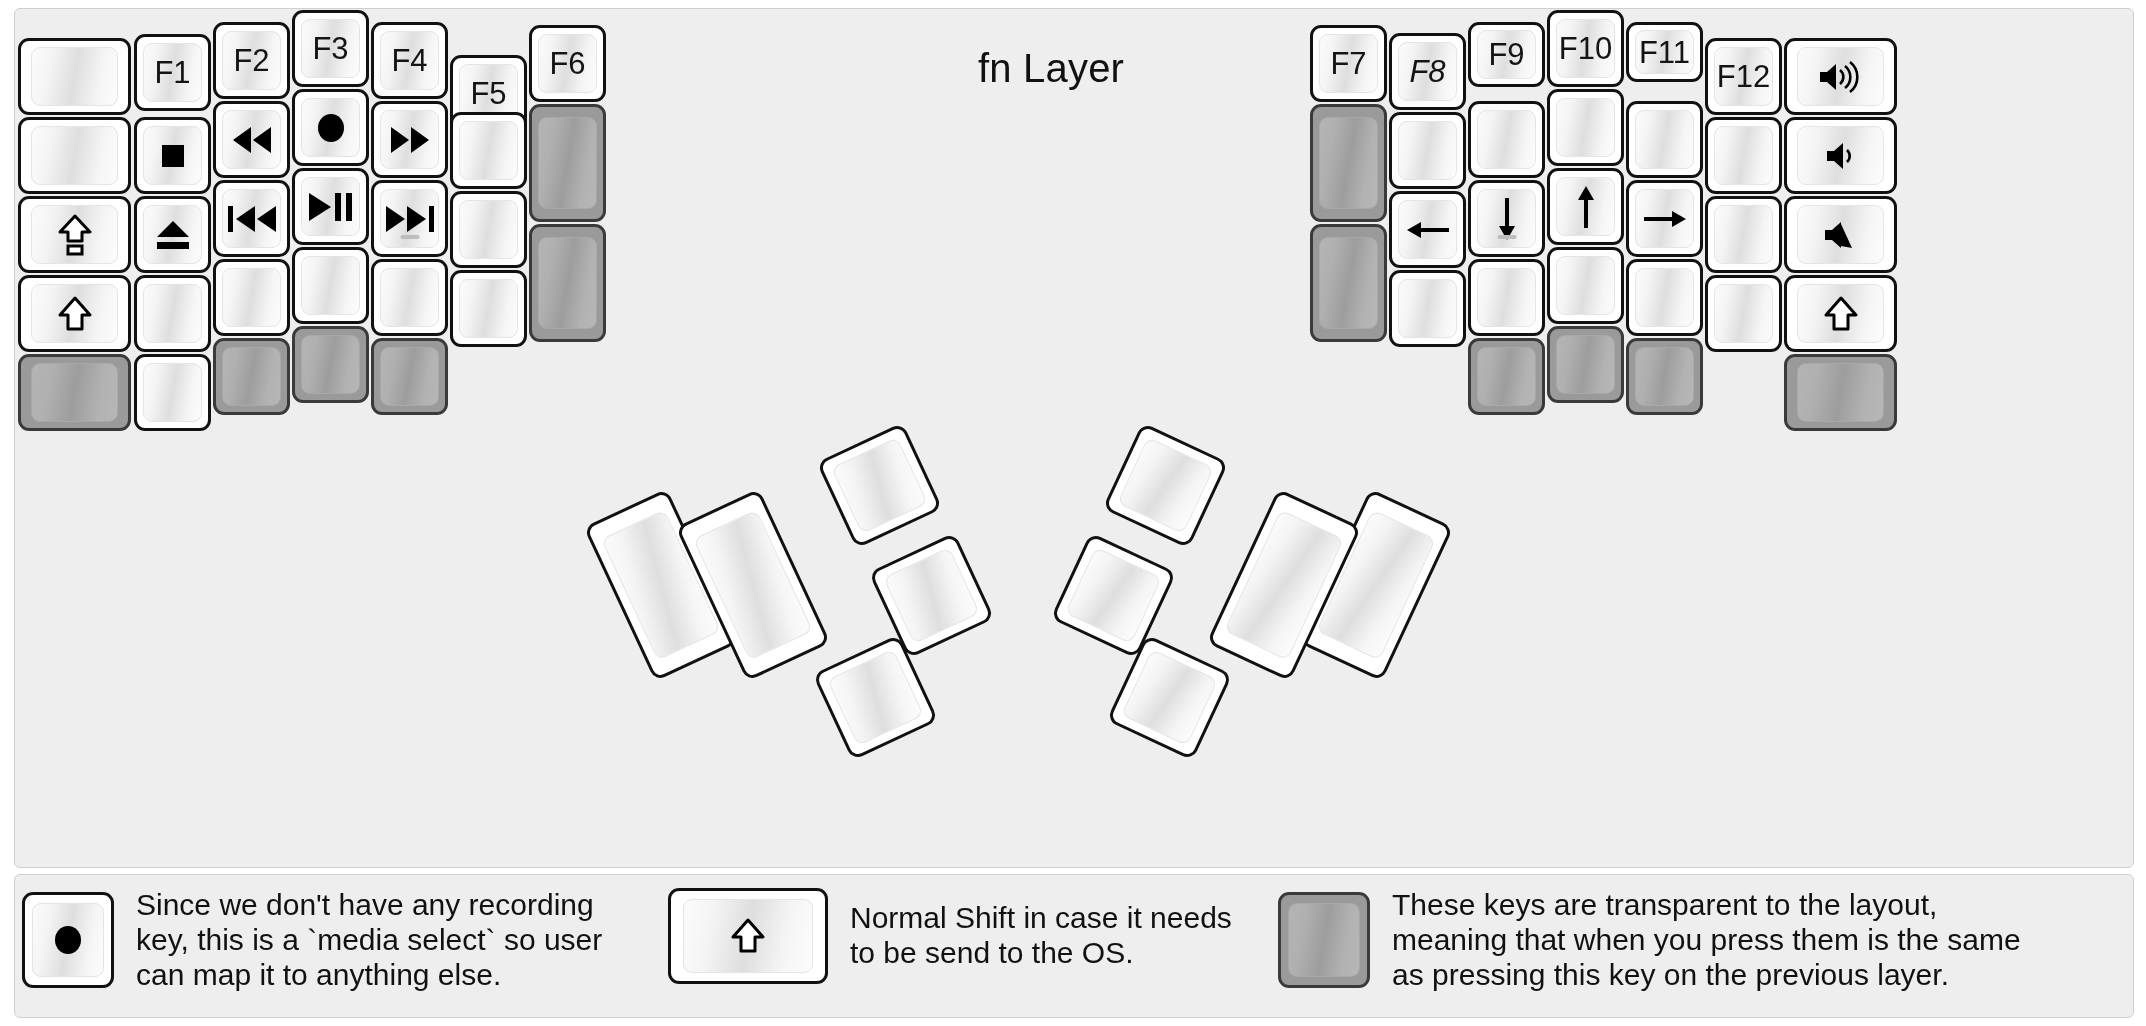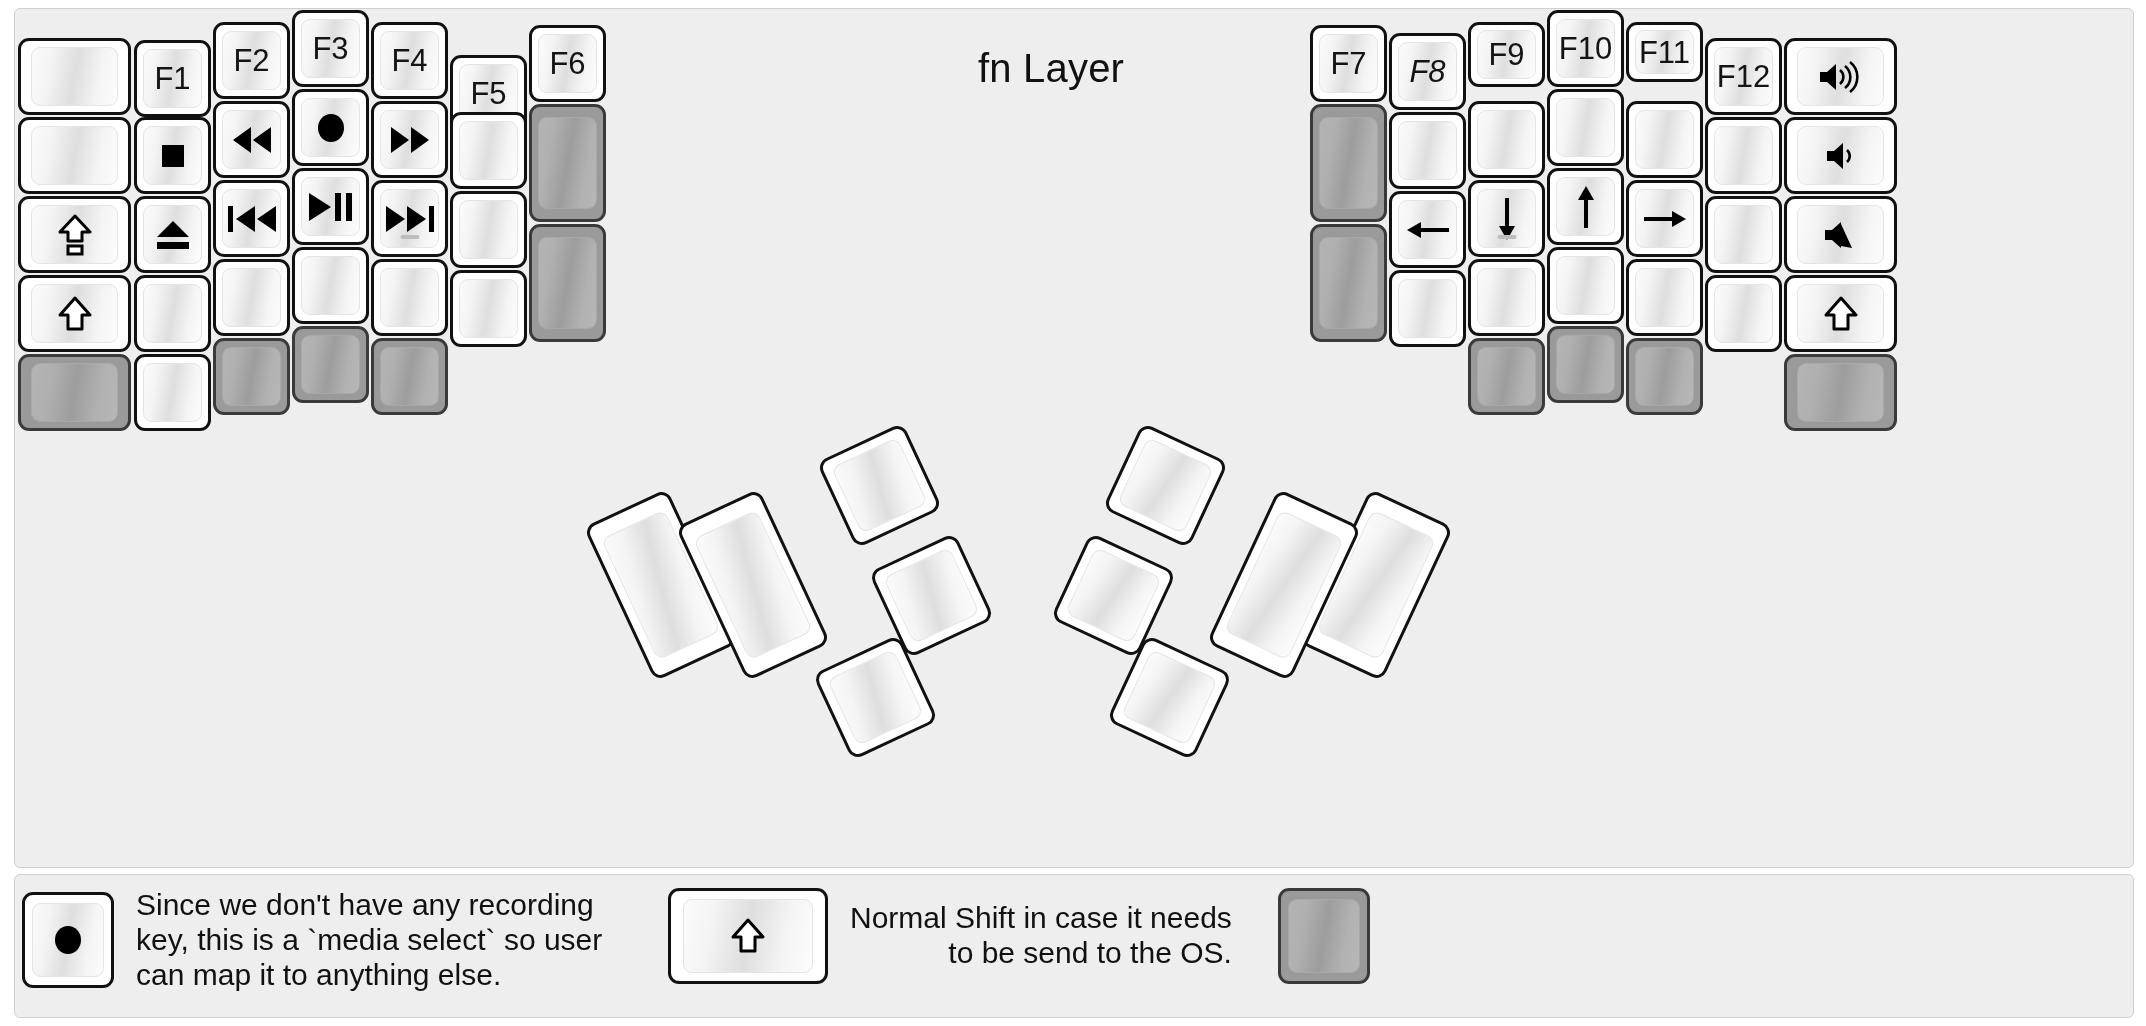--- a/index.html
+++ b/index.html
@@ -106,21 +106,21 @@
           <span class="glyph">
             <svg width="34" height="36" viewBox="0 0 34 36">
               <path d="M17 2 L32 19 L24 19 L24 33 L10 33 L10 19 L2 19 Z" fill="#fff" stroke="#000" stroke-width="3" stroke-linejoin="round"></path>
             </svg>
           </span>
         </div>
       </div>
       <div class="key trans" style="left: 18px; top: 354px; width: 113px; height: 77px;">
         <div class="cap"></div>
       </div>
-      <div class="key" style="left: 134px; top: 40px; width: 77px; height: 77px;">
+      <div class="key" style="left: 134px; top: 34px; width: 77px; height: 77px;">
         <div class="cap">
           <span class="lbl">F1</span>
         </div>
       </div>
       <div class="key" style="left: 134px; top: 117px; width: 77px; height: 77px;">
         <div class="cap">
           <span class="glyph">
             <svg width="26" height="26" viewBox="0 0 26 26">
               <rect x="2" y="2" width="22" height="22" fill="#000"></rect>
             </svg>
@@ -478,23 +478,26 @@
       <div class="legend-item" style="left: 668px; top: 888px;">
         <div class="legend-key" style="width: 160px; height: 96px;">
           <div class="cap">
             <span class="glyph">
               <svg width="34" height="36" viewBox="0 0 34 36">
                 <path d="M17 2 L32 19 L24 19 L24 33 L10 33 L10 19 L2 19 Z" fill="#fff" stroke="#000" stroke-width="3" stroke-linejoin="round"></path>
               </svg>
             </span>
           </div>
         </div>
-        <div class="legend-text" style="margin-left: 22px; text-align: right;">Normal Shift in case it needs
+        <div class="legend-text" style="margin-left: 22px;">Normal Shift in case it needs
 to be send to the OS.</div>
       </div>
       <div class="legend-item" style="left: 1278px; top: 888px;">
         <div class="legend-key trans" style="width: 92px; height: 96px;">
           <div class="cap"></div>
         </div>
+        <div class="legend-text" style="margin-left: 22px;">These keys are transparent to the layout,
+meaning that when you press them is the same
+as pressing this key on the previous layer.</div>
       </div>
     </div>
 
 </div>
 
 </body></html>

